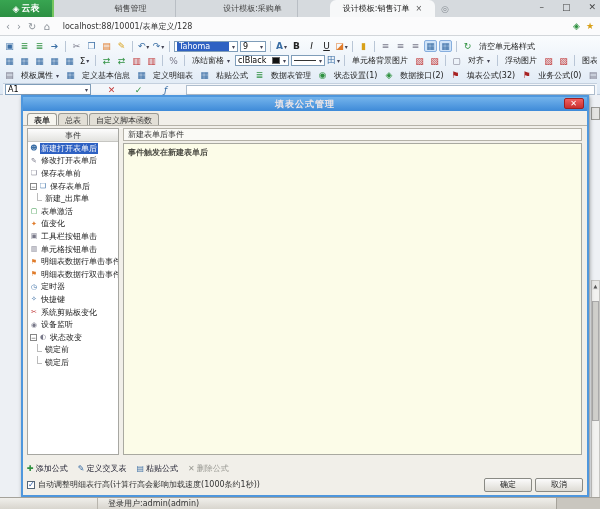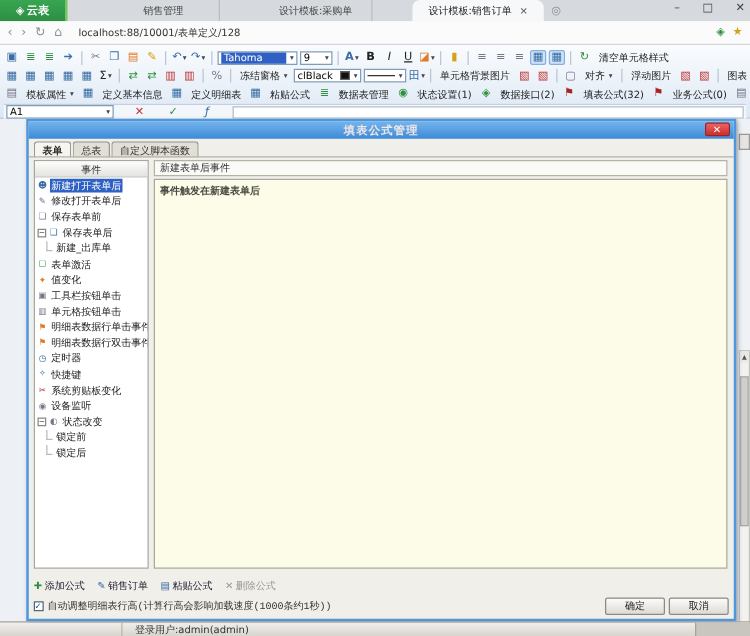--- a/index.html
+++ b/index.html
@@ -65,21 +65,21 @@
   .exp { width:7px; height:7px; border:1px solid #888; background:#fff; font-size:6px; line-height:5px; text-align:center; color:#333; flex:0 0 auto; }
   .tic { width:8px; text-align:center; font-size:7px; flex:0 0 auto; }
 
   .panelh { position:absolute; left:100px; top:2px; right:5px; height:13px; background:#fafaf6; border:1px solid #b5b2a8; display:flex; align-items:center; padding:0 4px; font-size:8px; color:#333; }
   .editor { position:absolute; left:100px; top:17px; right:5px; bottom:4px; background:#fcfce8; border:1px solid #a9a9a0; padding:3px 4px; }
   .editor-line { font-size:8px; font-weight:bold; color:#4a4a42; }
 
   .dactions { position:absolute; left:4px; bottom:20px; height:14px; display:flex; align-items:center; gap:10px; font-size:8px; }
   .dact { display:flex; align-items:center; gap:2px; color:#223; }
   .dact.disabled { color:#9a9a94; }
-  .dbottom { position:absolute; left:4px; right:4px; bottom:2px; height:17px; display:flex; align-items:center; font-size:8px; color:#333; gap:3px;font-family:Liberation Mono, monospace; }
+  .dbottom { position:absolute; left:4px; right:4px; bottom:2px; height:17px; display:flex; align-items:center; font-size:8px; color:#333; gap:3px; }
   .cbx { width:8px; height:8px; border:1px solid #567; background:#fff; position:relative; flex:0 0 auto; }
   .cbx::after { content:"✓"; position:absolute; left:0; top:-2px; font-size:8px; color:#2a5aa0; }
   .cb-label { flex:1; white-space:nowrap; overflow:hidden; }
   .dbtn { width:48px; height:14px; background:linear-gradient(#fbfbfb,#dddbd4); border:1px solid #8a8a84; border-radius:2px; display:flex; align-items:center; justify-content:center; font-size:8px; color:#222; margin-left:0; flex:0 0 auto; }
 
   
   .statusbar { position:absolute; left:0; right:0; bottom:0; height:12px; background:linear-gradient(#f0efeb,#d8d5ce); border-top:1px solid #a5a29a; display:flex; align-items:center; font-size:8px; color:#333; }
   .sb-seg { border-right:1px solid #b8b5ad; height:100%; }
   .sb-user { padding-left:10px; }
   .sb-grip { position:absolute; right:0; top:0; bottom:0; width:44px; background:#c9c6bf; border-left:1px solid #a5a29a; }
@@ -381,21 +381,21 @@
       </div>
     </div>
 
     <div class="dactions">
       <span class="dact">
           <span class="c-green">✚</span>
           <span>添加公式</span>
         </span>
       <span class="dact">
           <span class="c-blue">✎</span>
-          <span>销售订单</span>
+          <span>定义交叉表</span>
         </span>
       <span class="dact">
           <span class="c-blue">▤</span>
           <span>粘贴公式</span>
         </span>
       <span class="dact disabled">
           <span>✕</span>
           <span>删除公式</span>
         </span>
     </div>

